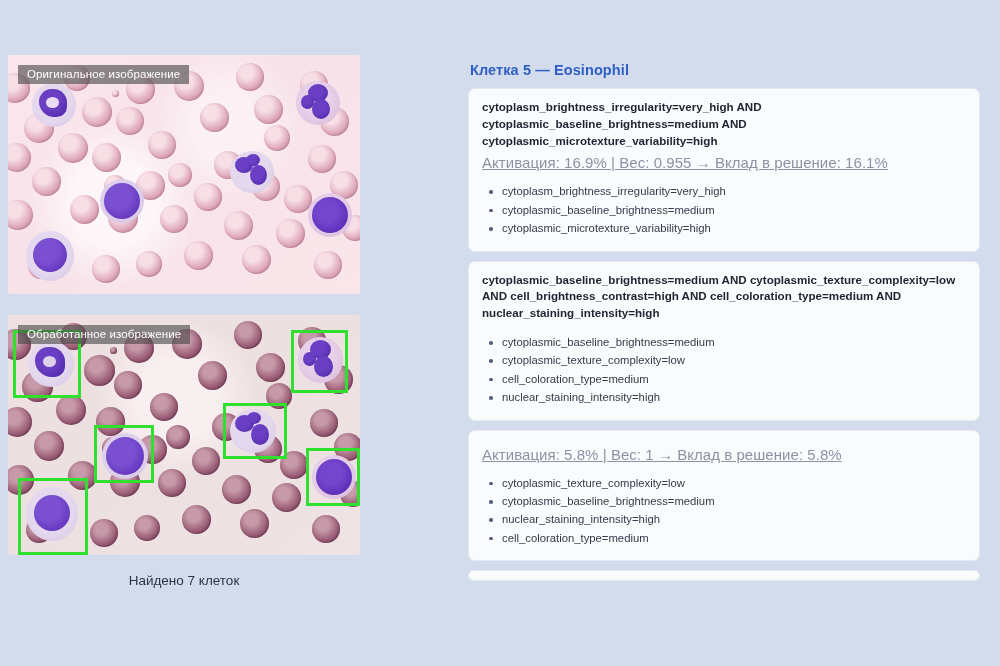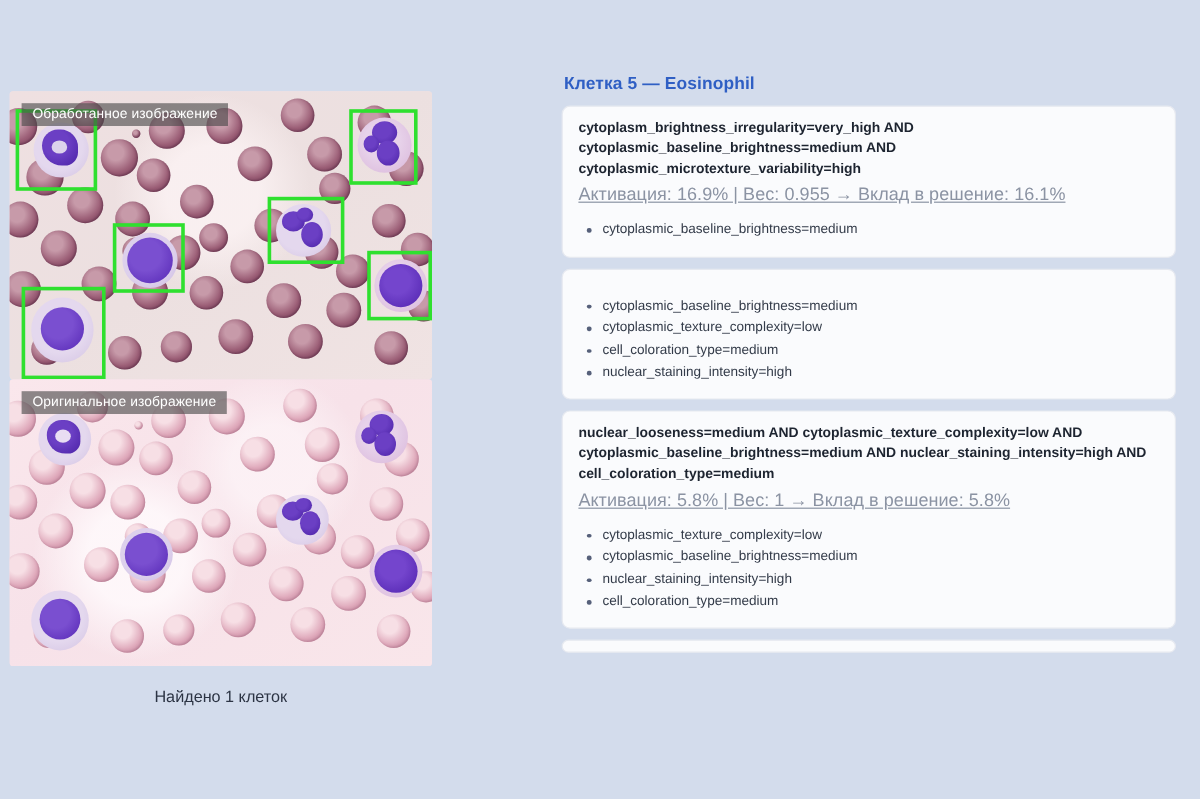--- a/index.html
+++ b/index.html
@@ -125,20 +125,98 @@
     background:#56607a;
   }
   .rule-card.clipped {
     height:11px; padding:0; overflow:hidden; margin-bottom:0;
   }
 </style>
 </head>
 <body>
 
 <div id="left-panel">
+
+  <div class="img-frame">
+    <div class="smear smear-bg-1">
+
+      <div class="rbc t1" style="left:-8px;top:18px;width:30px;height:30px"></div>
+      <div class="rbc t1" style="left:16px;top:58px;width:30px;height:30px"></div>
+      <div class="rbc t1" style="left:-6px;top:88px;width:29px;height:29px"></div>
+      <div class="rbc t1" style="left:24px;top:112px;width:29px;height:29px"></div>
+      <div class="rbc t1" style="left:-5px;top:145px;width:30px;height:30px"></div>
+      <div class="rbc t1" style="left:56px;top:10px;width:26px;height:26px"></div>
+      <div class="rbc t1" style="left:74px;top:42px;width:30px;height:30px"></div>
+      <div class="rbc t1" style="left:50px;top:78px;width:30px;height:30px"></div>
+      <div class="rbc t1" style="left:84px;top:88px;width:29px;height:29px"></div>
+      <div class="rbc t1" style="left:62px;top:140px;width:29px;height:29px"></div>
+      <div class="rbc t1" style="left:100px;top:148px;width:30px;height:30px"></div>
+      <div class="rbc t1" style="left:118px;top:20px;width:29px;height:29px"></div>
+      <div class="rbc t1" style="left:108px;top:52px;width:28px;height:28px"></div>
+      <div class="rbc t1" style="left:140px;top:76px;width:28px;height:28px"></div>
+      <div class="rbc t1" style="left:128px;top:116px;width:29px;height:29px"></div>
+      <div class="rbc t1" style="left:152px;top:150px;width:28px;height:28px"></div>
+      <div class="rbc t1" style="left:166px;top:16px;width:30px;height:30px"></div>
+      <div class="rbc t1" style="left:192px;top:48px;width:29px;height:29px"></div>
+      <div class="rbc t1" style="left:176px;top:186px;width:29px;height:29px"></div>
+      <div class="rbc t1" style="left:206px;top:96px;width:28px;height:28px"></div>
+      <div class="rbc t1" style="left:186px;top:128px;width:28px;height:28px"></div>
+      <div class="rbc t1" style="left:216px;top:156px;width:29px;height:29px"></div>
+      <div class="rbc t1" style="left:228px;top:8px;width:28px;height:28px"></div>
+      <div class="rbc t1" style="left:246px;top:40px;width:29px;height:29px"></div>
+      <div class="rbc t1" style="left:234px;top:190px;width:29px;height:29px"></div>
+      <div class="rbc t1" style="left:256px;top:70px;width:26px;height:26px"></div>
+      <div class="rbc t1" style="left:244px;top:118px;width:28px;height:28px"></div>
+      <div class="rbc t1" style="left:276px;top:130px;width:28px;height:28px"></div>
+      <div class="rbc t1" style="left:268px;top:164px;width:29px;height:29px"></div>
+      <div class="rbc t1" style="left:292px;top:16px;width:28px;height:28px"></div>
+      <div class="rbc t1" style="left:312px;top:52px;width:29px;height:29px"></div>
+      <div class="rbc t1" style="left:300px;top:90px;width:28px;height:28px"></div>
+      <div class="rbc t1" style="left:322px;top:116px;width:28px;height:28px"></div>
+      <div class="rbc t1" style="left:306px;top:196px;width:28px;height:28px"></div>
+      <div class="rbc t1" style="left:334px;top:160px;width:26px;height:26px"></div>
+      <div class="rbc t1" style="left:84px;top:200px;width:28px;height:28px"></div>
+      <div class="rbc t1" style="left:128px;top:196px;width:26px;height:26px"></div>
+      <div class="rbc t1" style="left:20px;top:198px;width:26px;height:26px"></div>
+      <div class="rbc t1" style="left:160px;top:108px;width:24px;height:24px"></div>
+      <div class="rbc t1" style="left:96px;top:120px;width:22px;height:22px"></div>
+
+      <div class="wbc" style="left:24px;top:28px;width:44px;height:44px">
+        <div class="cyto pale"></div>
+        <div class="nuc deep" style="left:7px;top:6px;width:28px;height:28px;border-radius:48% 52% 40% 60%"></div>
+        <div class="cyto" style="left:14px;top:14px;width:13px;height:11px;border-radius:50%;background:#e9ddf3"></div>
+      </div>
+      <div class="wbc" style="left:92px;top:124px;width:44px;height:44px">
+        <div class="cyto thin"></div>
+        <div class="nuc deep2" style="left:4px;top:4px;width:36px;height:36px"></div>
+      </div>
+      <div class="wbc" style="left:18px;top:176px;width:48px;height:50px">
+        <div class="cyto pale"></div>
+        <div class="nuc deep2" style="left:7px;top:7px;width:34px;height:34px"></div>
+      </div>
+      <div class="wbc" style="left:222px;top:96px;width:44px;height:42px">
+        <div class="cyto pale"></div>
+        <div class="nuc deep" style="left:5px;top:6px;width:18px;height:16px;border-radius:50%"></div>
+        <div class="nuc deep" style="left:20px;top:14px;width:17px;height:20px;border-radius:50%"></div>
+        <div class="nuc deep" style="left:16px;top:3px;width:14px;height:12px;border-radius:50%"></div>
+      </div>
+      <div class="wbc" style="left:288px;top:26px;width:44px;height:44px">
+        <div class="cyto gran"></div>
+        <div class="nuc deep" style="left:12px;top:3px;width:20px;height:18px;border-radius:50%"></div>
+        <div class="nuc deep" style="left:16px;top:18px;width:18px;height:20px;border-radius:50%"></div>
+        <div class="nuc deep" style="left:5px;top:14px;width:13px;height:14px;border-radius:50%"></div>
+      </div>
+      <div class="wbc" style="left:300px;top:138px;width:44px;height:44px">
+        <div class="cyto gran"></div>
+        <div class="nuc speck" style="left:4px;top:4px;width:36px;height:36px"></div>
+      </div>
+      <div class="rbc t1" style="left:104px;top:35px;width:7px;height:7px"></div>
+    </div>
+    <div class="img-label">Оригинальное изображение</div>
+  </div>
 
   <div class="img-frame second" style="margin-top:21px">
     <div class="smear smear-bg-2">
       <div class="rbc t2" style="left:-8px;top:14px;width:31px;height:31px"></div>
       <div class="rbc t2" style="left:14px;top:56px;width:31px;height:31px"></div>
       <div class="rbc t2" style="left:-6px;top:92px;width:30px;height:30px"></div>
       <div class="rbc t2" style="left:26px;top:116px;width:30px;height:30px"></div>
       <div class="rbc t2" style="left:-4px;top:150px;width:30px;height:30px"></div>
       <div class="rbc t2" style="left:52px;top:8px;width:27px;height:27px"></div>
       <div class="rbc t2" style="left:76px;top:40px;width:31px;height:31px"></div>
@@ -212,121 +290,45 @@
           <div class="det-box" style="left: 86px; top: 110px; width: 60px; height: 58px;"></div>
           <div class="det-box" style="left: 10px; top: 163px; width: 70px; height: 77px;"></div>
           <div class="det-box" style="left: 215px; top: 88px; width: 64px; height: 56px;"></div>
           <div class="det-box" style="left: 283px; top: 15px; width: 57px; height: 63px;"></div>
           <div class="det-box" style="left: 298px; top: 133px; width: 54px; height: 58px;"></div>
         </div>
     </div>
     <div class="img-label">Обработанное изображение</div>
   </div>
 
-  <div class="img-frame">
-    <div class="smear smear-bg-1">
-
-      <div class="rbc t1" style="left:-8px;top:18px;width:30px;height:30px"></div>
-      <div class="rbc t1" style="left:16px;top:58px;width:30px;height:30px"></div>
-      <div class="rbc t1" style="left:-6px;top:88px;width:29px;height:29px"></div>
-      <div class="rbc t1" style="left:24px;top:112px;width:29px;height:29px"></div>
-      <div class="rbc t1" style="left:-5px;top:145px;width:30px;height:30px"></div>
-      <div class="rbc t1" style="left:56px;top:10px;width:26px;height:26px"></div>
-      <div class="rbc t1" style="left:74px;top:42px;width:30px;height:30px"></div>
-      <div class="rbc t1" style="left:50px;top:78px;width:30px;height:30px"></div>
-      <div class="rbc t1" style="left:84px;top:88px;width:29px;height:29px"></div>
-      <div class="rbc t1" style="left:62px;top:140px;width:29px;height:29px"></div>
-      <div class="rbc t1" style="left:100px;top:148px;width:30px;height:30px"></div>
-      <div class="rbc t1" style="left:118px;top:20px;width:29px;height:29px"></div>
-      <div class="rbc t1" style="left:108px;top:52px;width:28px;height:28px"></div>
-      <div class="rbc t1" style="left:140px;top:76px;width:28px;height:28px"></div>
-      <div class="rbc t1" style="left:128px;top:116px;width:29px;height:29px"></div>
-      <div class="rbc t1" style="left:152px;top:150px;width:28px;height:28px"></div>
-      <div class="rbc t1" style="left:166px;top:16px;width:30px;height:30px"></div>
-      <div class="rbc t1" style="left:192px;top:48px;width:29px;height:29px"></div>
-      <div class="rbc t1" style="left:176px;top:186px;width:29px;height:29px"></div>
-      <div class="rbc t1" style="left:206px;top:96px;width:28px;height:28px"></div>
-      <div class="rbc t1" style="left:186px;top:128px;width:28px;height:28px"></div>
-      <div class="rbc t1" style="left:216px;top:156px;width:29px;height:29px"></div>
-      <div class="rbc t1" style="left:228px;top:8px;width:28px;height:28px"></div>
-      <div class="rbc t1" style="left:246px;top:40px;width:29px;height:29px"></div>
-      <div class="rbc t1" style="left:234px;top:190px;width:29px;height:29px"></div>
-      <div class="rbc t1" style="left:256px;top:70px;width:26px;height:26px"></div>
-      <div class="rbc t1" style="left:244px;top:118px;width:28px;height:28px"></div>
-      <div class="rbc t1" style="left:276px;top:130px;width:28px;height:28px"></div>
-      <div class="rbc t1" style="left:268px;top:164px;width:29px;height:29px"></div>
-      <div class="rbc t1" style="left:292px;top:16px;width:28px;height:28px"></div>
-      <div class="rbc t1" style="left:312px;top:52px;width:29px;height:29px"></div>
-      <div class="rbc t1" style="left:300px;top:90px;width:28px;height:28px"></div>
-      <div class="rbc t1" style="left:322px;top:116px;width:28px;height:28px"></div>
-      <div class="rbc t1" style="left:306px;top:196px;width:28px;height:28px"></div>
-      <div class="rbc t1" style="left:334px;top:160px;width:26px;height:26px"></div>
-      <div class="rbc t1" style="left:84px;top:200px;width:28px;height:28px"></div>
-      <div class="rbc t1" style="left:128px;top:196px;width:26px;height:26px"></div>
-      <div class="rbc t1" style="left:20px;top:198px;width:26px;height:26px"></div>
-      <div class="rbc t1" style="left:160px;top:108px;width:24px;height:24px"></div>
-      <div class="rbc t1" style="left:96px;top:120px;width:22px;height:22px"></div>
-
-      <div class="wbc" style="left:24px;top:28px;width:44px;height:44px">
-        <div class="cyto pale"></div>
-        <div class="nuc deep" style="left:7px;top:6px;width:28px;height:28px;border-radius:48% 52% 40% 60%"></div>
-        <div class="cyto" style="left:14px;top:14px;width:13px;height:11px;border-radius:50%;background:#e9ddf3"></div>
-      </div>
-      <div class="wbc" style="left:92px;top:124px;width:44px;height:44px">
-        <div class="cyto thin"></div>
-        <div class="nuc deep2" style="left:4px;top:4px;width:36px;height:36px"></div>
-      </div>
-      <div class="wbc" style="left:18px;top:176px;width:48px;height:50px">
-        <div class="cyto pale"></div>
-        <div class="nuc deep2" style="left:7px;top:7px;width:34px;height:34px"></div>
-      </div>
-      <div class="wbc" style="left:222px;top:96px;width:44px;height:42px">
-        <div class="cyto pale"></div>
-        <div class="nuc deep" style="left:5px;top:6px;width:18px;height:16px;border-radius:50%"></div>
-        <div class="nuc deep" style="left:20px;top:14px;width:17px;height:20px;border-radius:50%"></div>
-        <div class="nuc deep" style="left:16px;top:3px;width:14px;height:12px;border-radius:50%"></div>
-      </div>
-      <div class="wbc" style="left:288px;top:26px;width:44px;height:44px">
-        <div class="cyto gran"></div>
-        <div class="nuc deep" style="left:12px;top:3px;width:20px;height:18px;border-radius:50%"></div>
-        <div class="nuc deep" style="left:16px;top:18px;width:18px;height:20px;border-radius:50%"></div>
-        <div class="nuc deep" style="left:5px;top:14px;width:13px;height:14px;border-radius:50%"></div>
-      </div>
-      <div class="wbc" style="left:300px;top:138px;width:44px;height:44px">
-        <div class="cyto gran"></div>
-        <div class="nuc speck" style="left:4px;top:4px;width:36px;height:36px"></div>
-      </div>
-      <div class="rbc t1" style="left:104px;top:35px;width:7px;height:7px"></div>
-    </div>
-    <div class="img-label">Оригинальное изображение</div>
-  </div>
-
-  <div class="found-caption">Найдено 1 клеток</div>
+  <div class="found-caption">Найдено 7 клеток</div>
 </div>
 
 <div id="right-panel">
   <div class="cell-title">Клетка 5 — Eosinophil</div>
   <div id="rules-container">
       <div class="rule-card">
         <div class="rule-expr">cytoplasm_brightness_irregularity=very_high AND cytoplasmic_baseline_brightness=medium AND cytoplasmic_microtexture_variability=high</div>
         <div class="rule-metrics">Активация: 16.9% | Вес: 0.955 → Вклад в решение: 16.1%</div>
         <ul class="rule-list">
+          <li>cytoplasm_brightness_irregularity=very_high</li>
           <li>cytoplasmic_baseline_brightness=medium</li>
+          <li>cytoplasmic_microtexture_variability=high</li>
         </ul>
       </div>
       <div class="rule-card">
+        <div class="rule-expr">cytoplasmic_baseline_brightness=medium AND cytoplasmic_texture_complexity=low AND cell_brightness_contrast=high AND cell_coloration_type=medium AND nuclear_staining_intensity=high</div>
         <ul class="rule-list">
           <li>cytoplasmic_baseline_brightness=medium</li>
           <li>cytoplasmic_texture_complexity=low</li>
           <li>cell_coloration_type=medium</li>
           <li>nuclear_staining_intensity=high</li>
         </ul>
       </div>
       <div class="rule-card">
-        <div class="rule-expr">nuclear_looseness=medium AND cytoplasmic_texture_complexity=low AND cytoplasmic_baseline_brightness=medium AND nuclear_staining_intensity=high AND cell_coloration_type=medium</div>
         <div class="rule-metrics">Активация: 5.8% | Вес: 1 → Вклад в решение: 5.8%</div>
         <ul class="rule-list">
           <li>cytoplasmic_texture_complexity=low</li>
           <li>cytoplasmic_baseline_brightness=medium</li>
           <li>nuclear_staining_intensity=high</li>
           <li>cell_coloration_type=medium</li>
         </ul>
       </div>
     </div>
   <div class="rule-card clipped"></div>

